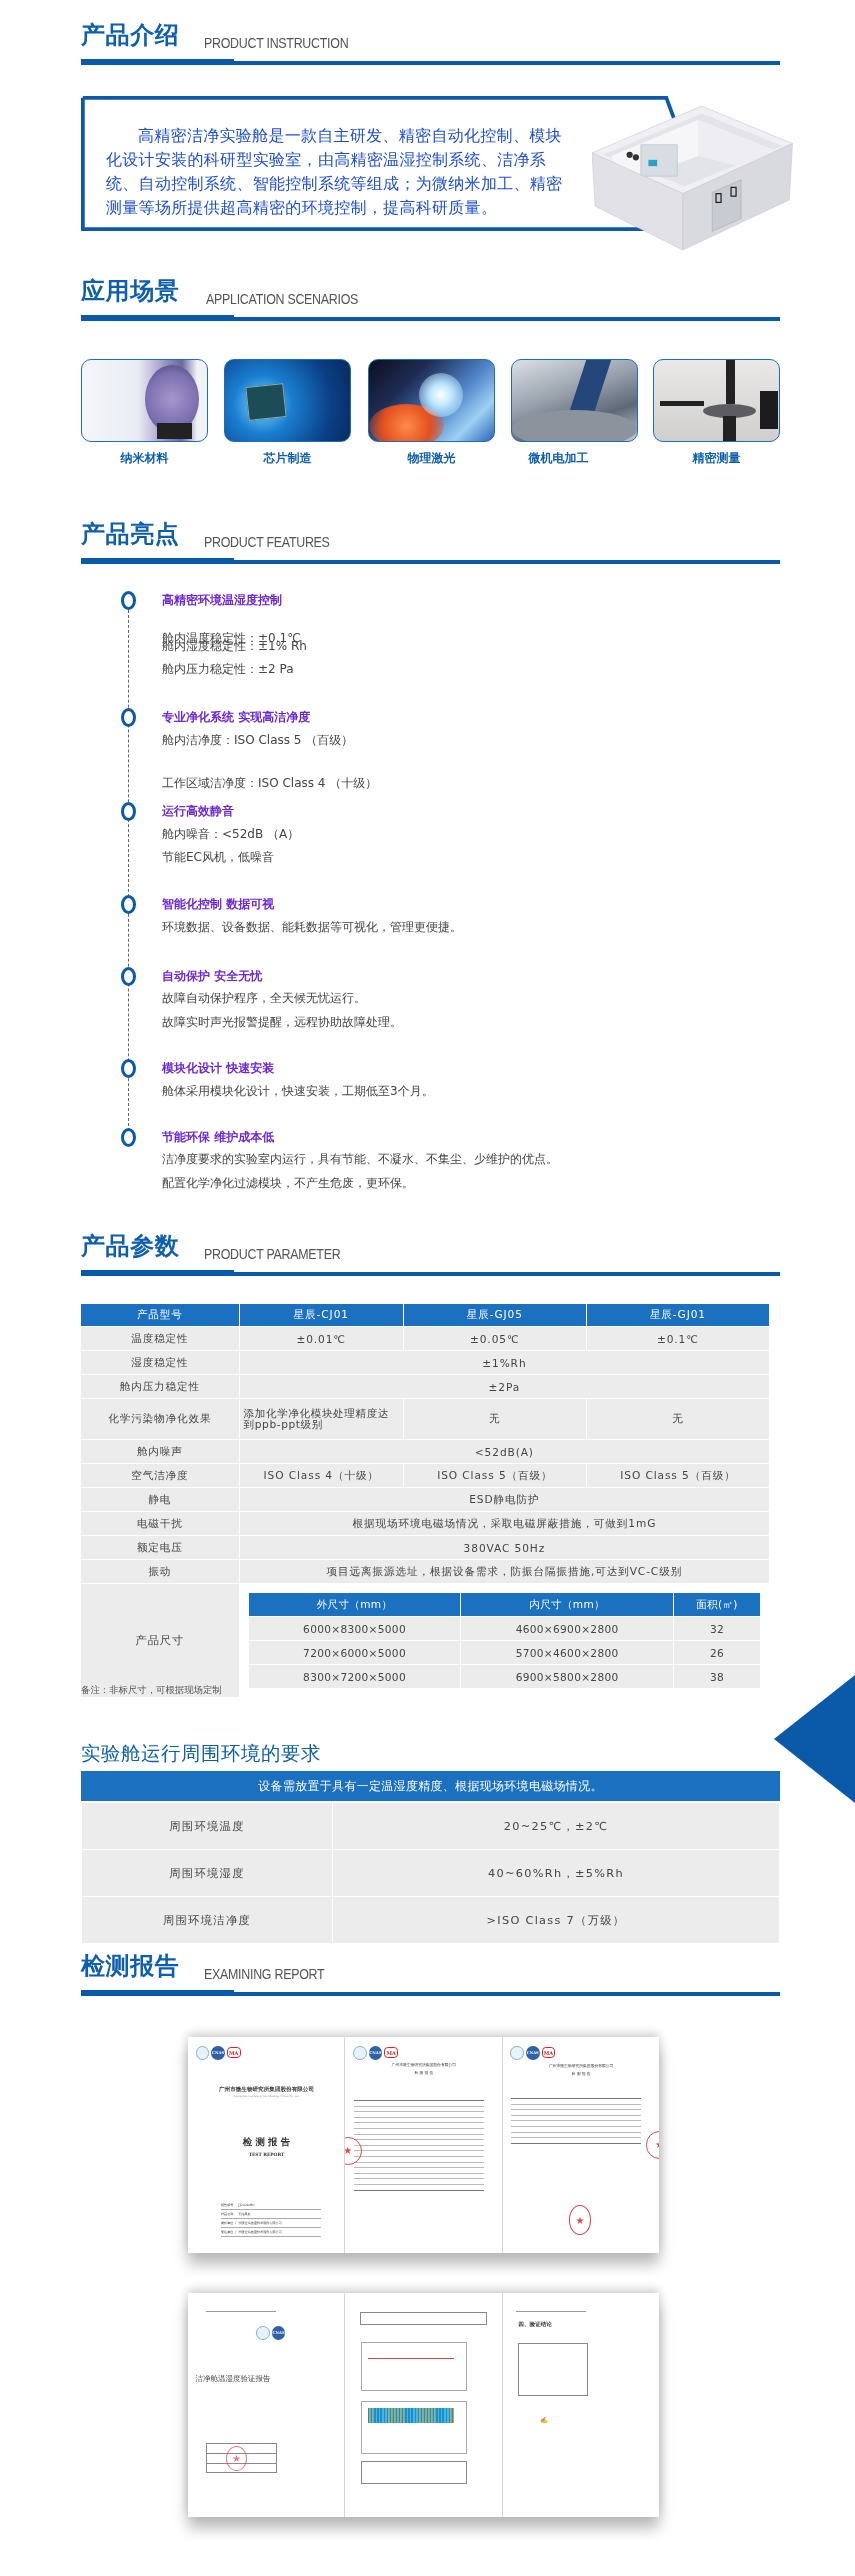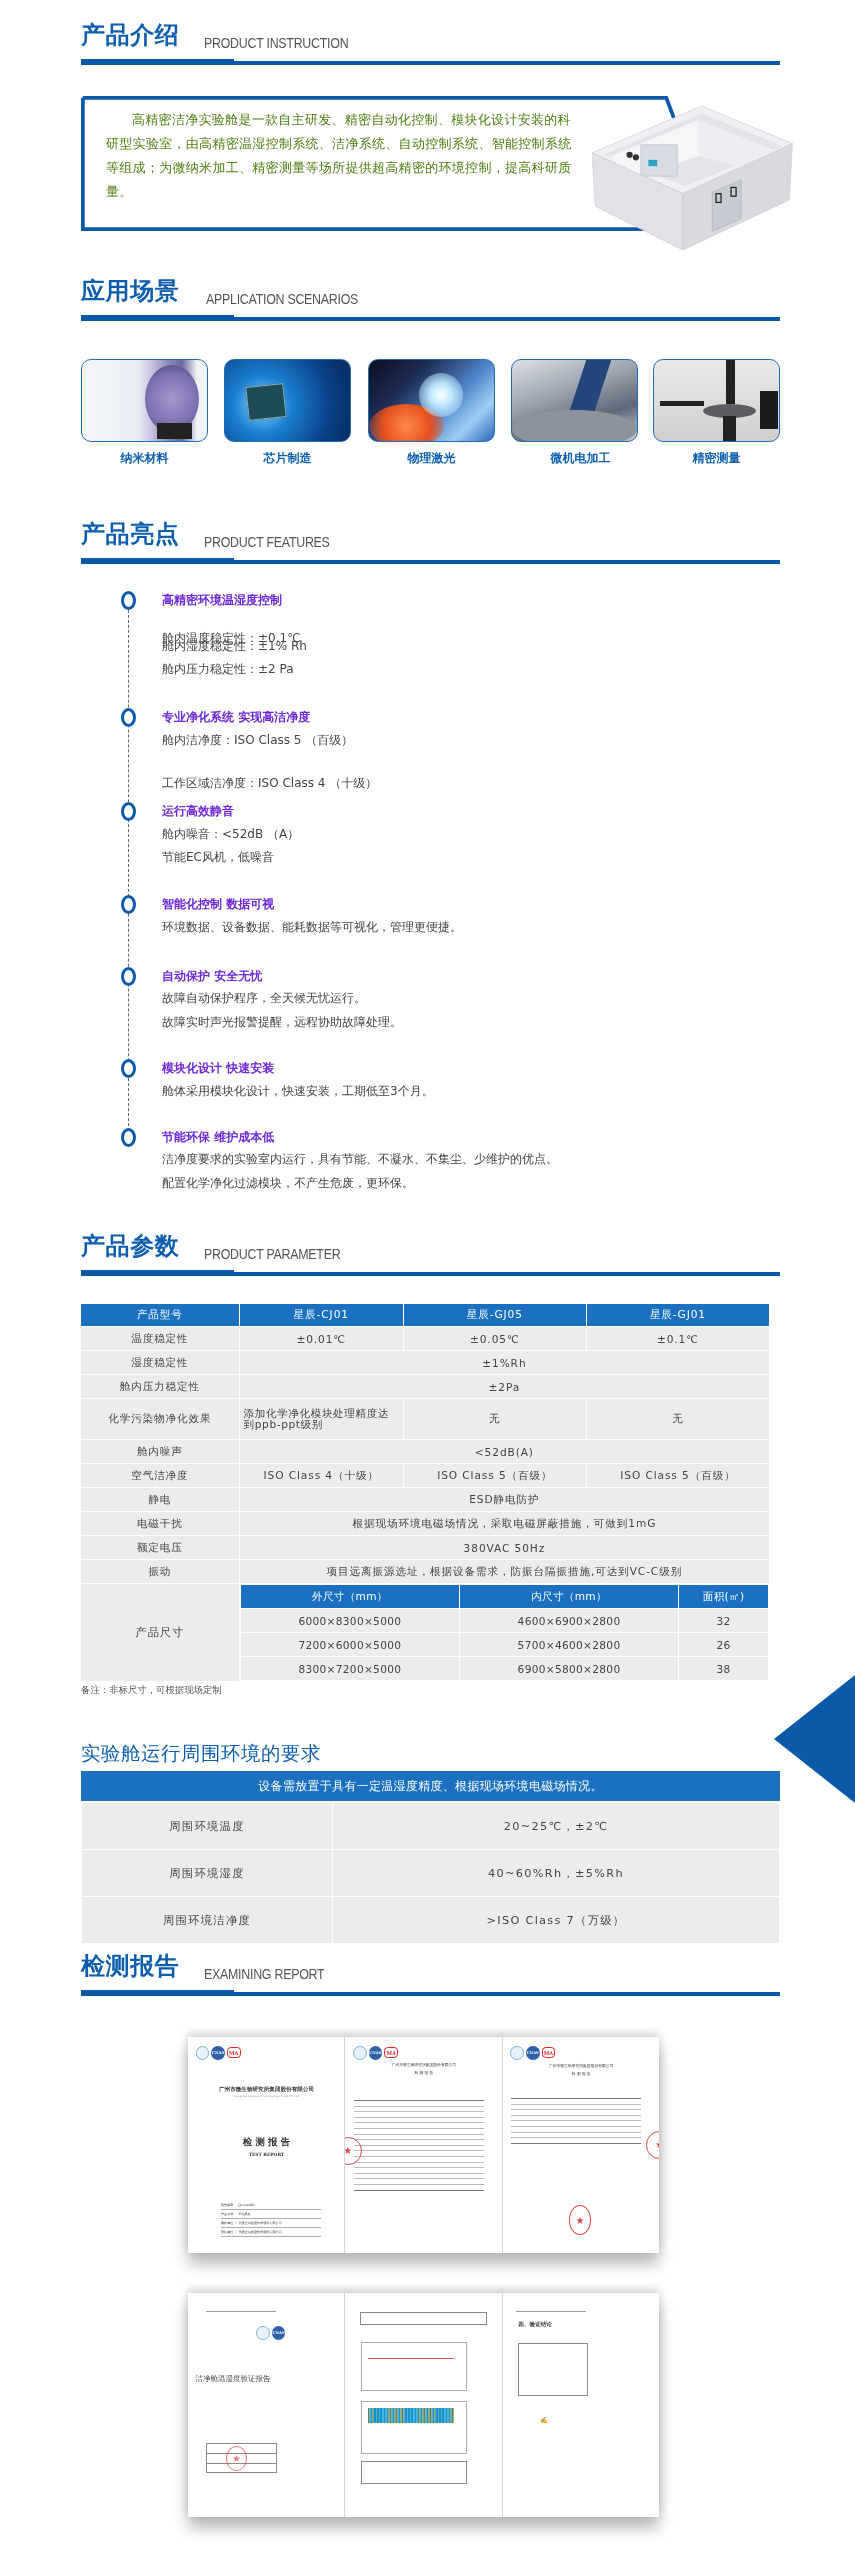--- a/index.html
+++ b/index.html
@@ -11,21 +11,21 @@
   
   .sec-head { position: absolute; left: 81px; width: 699px; height: 50px; }
   .sec-head .cn { position: absolute; left: 0; bottom: 13.8px; font-size: 24px; font-weight: bold; color: #0d5fae; letter-spacing: 0.6px; font-family: "DejaVu Sans", sans-serif; }
   .sec-head .en { position: absolute; left: 123px; bottom: 13.8px; font-size: 13.8px; color: #555; font-family: "Liberation Sans", sans-serif; letter-spacing: -0.3px; transform: scaleX(0.9); transform-origin: left bottom; }
   .sec-head .bar-thick { position: absolute; left: 0; bottom: 0; width: 153px; height: 6.3px; background: #0b5aa9; }
   .sec-head .bar-thin { position: absolute; left: 153px; bottom: 0; right: 0; height: 3.8px; background: #0b5aa9; }
 
   
   .intro-frame { position: absolute; left: 81px; top: 94px; width: 595px; height: 138px; }
   .intro-frame svg { position: absolute; left: 0; top: 0; }
-  .intro-text { position: absolute; left: 106px; top: 108px; width: 467px; font-size: 13px; line-height: 24px; color: #4d7c0f; text-indent: 2em; letter-spacing: 0.3px; }
+  .intro-text { position: absolute; left: 106px; top: 124px; width: 467px; font-size: 16px; line-height: 24px; color: #1d4ed8; text-indent: 2em; letter-spacing: 0.3px; }
   .chamber { position: absolute; left: 592px; top: 106px; width: 213px; height: 144px; }
 
   
   .scen { position: absolute; top: 359px; width: 127px; height: 83px; border: 1.9px solid #1f6db6; border-radius: 10px; overflow: hidden; }
   .scen-label { position: absolute; top: 450px; width: 127px; text-align: center; font-size: 12px; font-weight: bold; color: #0d5fae; }
 
   
   .timeline { position: absolute; left: 128px; top: 605px; height: 526px; border-left: 1.3px dashed #666; }
   .feat-dot { position: absolute; left: 121px; width: 15px; height: 19px; border: 3.1px solid #0b5aa9; border-radius: 50%; background: #fff; }
   .feat-title { position: absolute; left: 162px; font-size: 12px; font-weight: bold; color: #6d28d9; }
@@ -119,21 +119,21 @@
   <div class="abs" style="left:72px; top:0; width:8.8px; height:44px; background:#222;"></div>
   <div class="abs" style="left:49px; top:44px; width:53px; height:13.8px; border-radius:50%; background:#5c5c62;"></div>
   <div class="abs" style="left:69px; top:56px; width:12.5px; height:25px; background:#222;"></div>
   <div class="abs" style="left:6.3px; top:41px; width:44px; height:5px; background:#222;"></div>
   <div class="abs" style="left:106px; top:31px; width:17.5px; height:38px; background:#1c1c1f;"></div>
 </div>
 
 <div class="scen-label" style="left:81px;">纳米材料</div>
 <div class="scen-label" style="left:224px;">芯片制造</div>
 <div class="scen-label" style="left:368px;">物理激光</div>
-<div class="scen-label" style="left:517px;">微机电加工</div>
+<div class="scen-label" style="left:495px;">微机电加工</div>
 <div class="scen-label" style="left:653px;">精密测量</div>
 
 <div class="sec-head" style="top:514px;">
   <span class="cn">产品亮点</span>
   <span class="en">PRODUCT FEATURES</span>
   <div class="bar-thick"></div>
   <div class="bar-thin"></div>
 </div>
 
 <div class="timeline"></div>
@@ -234,21 +234,21 @@
   <tr>
     <td>额定电压</td>
     <td colspan="3">380VAC 50Hz</td>
   </tr>
   <tr>
     <td>振动</td>
     <td colspan="3">项目远离振源选址，根据设备需求，防振台隔振措施,可达到VC-C级别</td>
   </tr>
   <tr>
     <td style="font-size:11.3px;">产品尺寸</td>
-    <td colspan="3" style="padding:0; background:#fff;">
+    <td colspan="3" style="padding:8px; background:#fff;">
       <table style="width:100%; border-collapse:collapse; font-size:10.6px; letter-spacing:0.3px;">
         <tbody>
               <tr class="size-head">
           <td>外尺寸（mm）</td>
           <td>内尺寸（mm）</td>
           <td>面积(㎡)</td>
         </tr>
         <tr>
           <td>6000×8300×5000</td>
           <td>4600×6900×2800</td>

